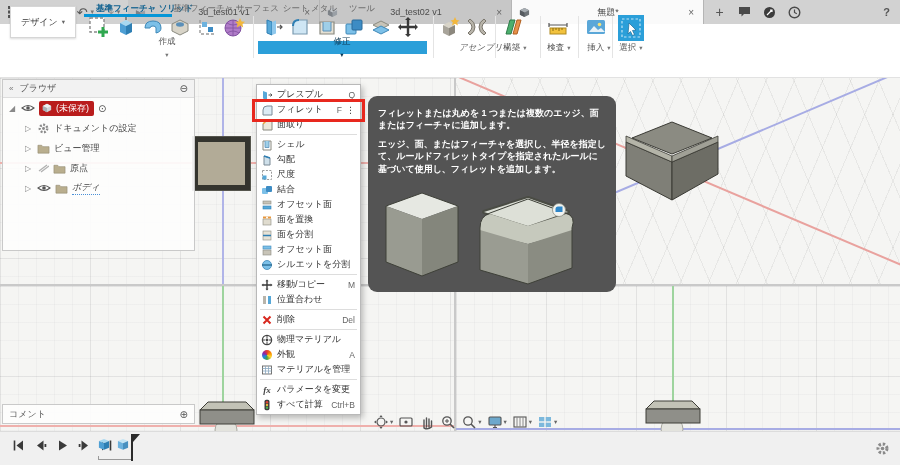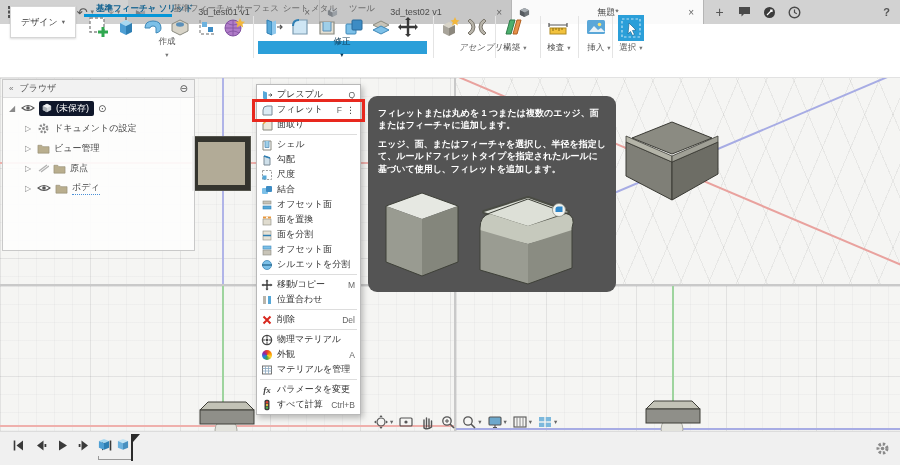--- a/index.html
+++ b/index.html
@@ -62,23 +62,23 @@
   
   .browser { left:2px; top:1px; width:193px; height:172px; background:rgba(253,253,253,.92);
              border:1px solid #c9c9c9; z-index:20; font-size:9px; color:#444; }
   .br-head { height:18px; background:#f2f2f2; border-bottom:1px solid #ddd; display:flex;
              align-items:center; padding:0 6px; gap:6px; color:#555; }
   .br-head .mini { font-size:8px; color:#777; }
   .br-head .circ { margin-left:auto; font-size:10px; color:#555; }
   .br-row { display:flex; align-items:center; gap:4px; height:20px; padding-left:6px; }
   .br-row.child { padding-left:22px; }
   .tri { color:#8a8a8a; font-size:8px; width:8px; }
-  .pill { background:#0f172a; color:#fff; border-radius:2px; padding:1px 5px 1px 3px;
+  .pill { background:#b91c1c; color:#fff; border-radius:2px; padding:1px 5px 1px 3px;
           display:flex; align-items:center; gap:4px; }
-  .dotted-u { border-bottom:1px dotted #4a90d8; }
+  .dotted-u { border-bottom:1px dotted #4a90d8;font-style:italic; }
 
   
   .menu { left:256px; top:6px; width:105px; background:#fff; border:1px solid #b9b9b9;
           box-shadow:2px 3px 6px rgba(0,0,0,.25); z-index:30; padding:2px 0; }
   .mi { display:flex; align-items:center; height:15px; padding:0 5px 0 4px; gap:4px;
         font-size:9px; color:#333; white-space:nowrap; }
   .mic { width:12px; height:12px; flex:0 0 12px; display:flex; align-items:center; justify-content:center; }
   .mil { flex:1; overflow:hidden; }
   .mis { color:#666; font-size:8.5px; }
   .kebab { color:#444; font-size:9px; }
@@ -734,20 +734,24 @@
           <polygon points="102,46 150,60 150,100 102,86" fill="#9a9c92"></polygon>
           <polygon points="150,60 194,46 194,84 150,100" fill="#8a8c82"></polygon>
           <path d="M102 86 V44 Q102 31 114 28 L150 14 L186 28 Q198 31 194 44? " fill="none"></path>
           <path d="M102 86 L102 44 Q102 32 112 29 L150 15 L188 29 Q198 32 194 44 L194 84 L150 100 Z" fill="none" stroke="#3e4038" stroke-width="1"></path>
         </g>
         <circle cx="181" cy="26" r="6.5" fill="#f2f4f0" stroke="#8a8c82" stroke-width=".8"></circle>
         <path d="M177.5 28 V25 Q177.5 22.5 180 22.5 H184.5 V28 Z" fill="#2e86c8"></path>
       </svg>
     </div>
 
+    <div class="comment-bar abs">
+      <span>コメント</span>
+      <span class="circ">⊕</span>
+    </div>
 
     <div class="navbar abs">
       <span class="nav-it">
         <svg width="16" height="16" viewBox="0 0 16 16">
             <circle cx="8" cy="8" r="4" fill="none" stroke="#555" stroke-width="1.2"></circle>
             <path d="M8 1 L9.5 3 H6.5 Z M8 15 L6.5 13 H9.5 Z M1 8 L3 6.5 V9.5 Z M15 8 L13 9.5 V6.5 Z" fill="#555"></path>
           </svg>
         <span class="nav-dd">▾</span>
         </span>
       <span class="nav-it">

